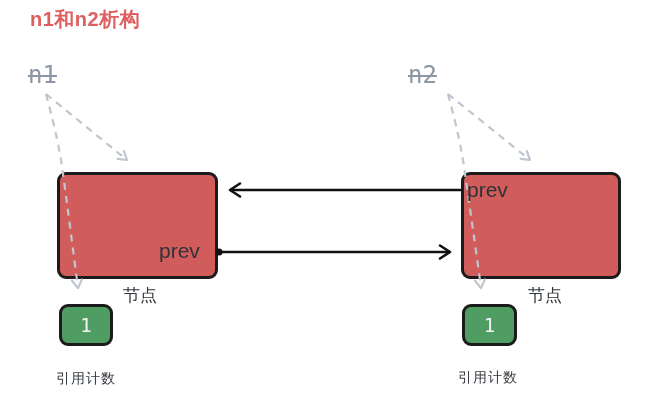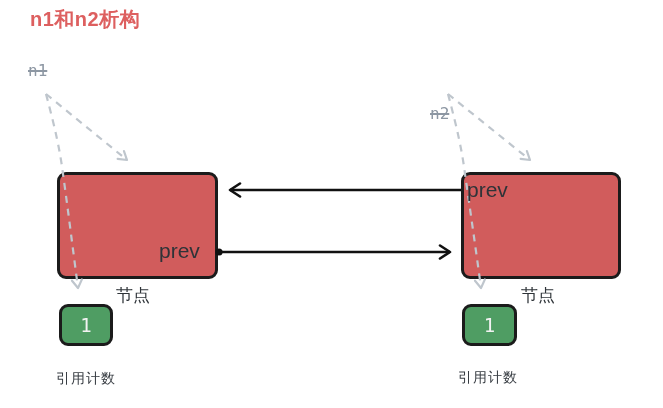--- a/index.html
+++ b/index.html
@@ -7,38 +7,38 @@
     position:relative;width:663px;height:408px;background:#ffffff;overflow:hidden;
     font-family:"Liberation Sans",sans-serif;
     text-align:center;
   }
   .layer-svg{position:absolute;left:0;top:0;z-index:3;pointer-events:none;}
   .title{
     position:absolute;left:30px;top:6px;z-index:4;
     font-size:20px;font-weight:600;color:#dd5f5f;letter-spacing:0.5px;
   }
   .ptr-label{
-    position:absolute;z-index:4;font-size:16px;color:#8d97a3;
+    position:absolute;z-index:4;font-size:24px;color:#8d97a3;
     text-decoration:line-through;text-decoration-thickness:2px;
     font-family:"DejaVu Sans Mono",monospace;
   }
   .ptr-n1{left:28px;top:61px;}
-  .ptr-n2{left:430px;top:61px;margin-top:43px;}
+  .ptr-n2{left:408px;top:61px;}
   .node-box{
     position:absolute;z-index:2;background:#d15c5c;border:3px solid #1b1b1b;border-radius:9px;
   }
   .node-left{left:57px;top:172px;width:155px;height:101px;}
   .node-right{left:461px;top:172px;width:154px;height:101px;}
   .field-label{
     position:absolute;z-index:4;font-size:21px;color:#2e3338;
   }
   .field-next{left:159px;top:239px;}
   .field-prev{left:467px;top:178px;}
   .type-label{
-    position:absolute;z-index:4;font-size:17px;color:#2e3338;
+    position:absolute;z-index:4;font-size:17px;color:#2e3338;margin-left:7px;
   }
   .type-left{left:116px;top:284px;}
   .type-right{left:521px;top:284px;}
   .ref-box{
     position:absolute;z-index:2;background:#4f9d63;border:3px solid #1b1b1b;border-radius:9px;
     display:flex;align-items:center;justify-content:center;
     color:#f2f2f2;font-size:19px;font-family:"DejaVu Sans Mono",monospace;
   }
   .ref-left{left:59px;top:304px;width:48px;height:36px;}
   .ref-right{left:462px;top:304px;width:49px;height:36px;}

